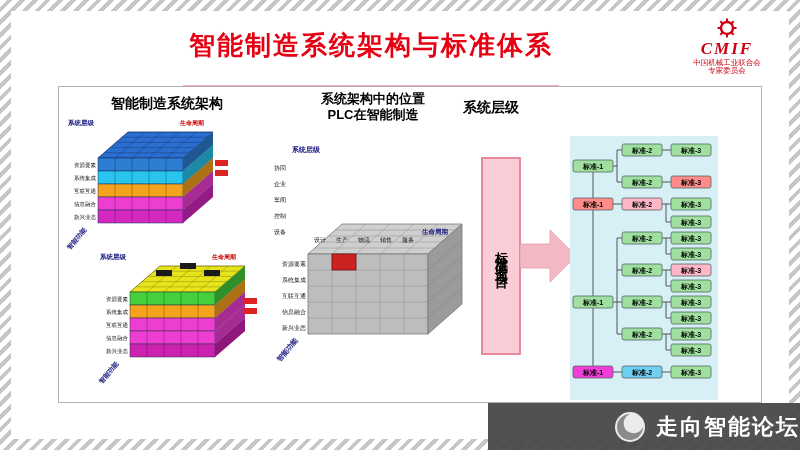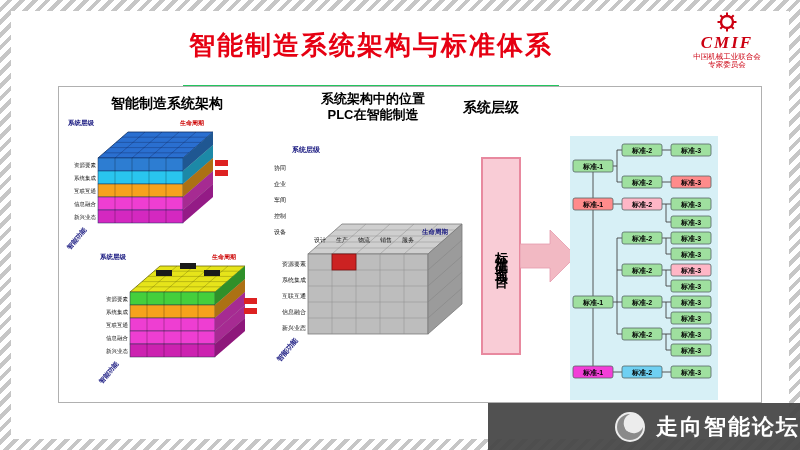--- a/index.html
+++ b/index.html
@@ -4,23 +4,23 @@
 <style>
   *{margin:0;padding:0;box-sizing:border-box}
   html,body{width:800px;height:450px}
   body{position:relative;overflow:hidden;font-family:"Liberation Sans",sans-serif;
        background:repeating-linear-gradient(135deg,#ffffff 0 5px,#c6c6c6 5px 9px)}
   .page{position:absolute;inset:11px;background:#fff}
   .abs{position:absolute}
 
   .title-wrap{position:absolute;left:40px;top:17px;width:640px;text-align:center}
   .title{display:inline-block;font-size:26px;font-weight:bold;color:#e60012;letter-spacing:2px;
-         border-bottom:3px solid #22c55e;padding:0 6px 22px}
-
-  .logo{position:absolute;right:4px;top:0;width:116px;text-align:center;color:#cc0011;line-height:1.15}
+         border-bottom:3px solid #f9a8d4;padding:0 6px 22px}
+
+  .logo{position:absolute;right:4px;top:6px;width:116px;text-align:center;color:#cc0011;line-height:1.15}
   .logo .brand{font-family:"Liberation Serif",serif;font-style:italic;font-weight:bold;font-size:17px;letter-spacing:2px}
   .logo .org,.logo .sub{font-size:7.5px;font-weight:normal}
 
   .content-box{position:absolute;left:47px;top:75px;width:704px;height:317px;border:1px solid #b0b0b0;background:#fff}
 
   .sec-title{position:absolute;font-weight:bold;color:#000000;font-size:14px;white-space:nowrap}
   .plc-title{position:absolute;left:277px;top:80px;width:170px;text-align:center;font-weight:bold;font-size:13px;line-height:1.25}
 
   .research-box{position:absolute;left:470px;top:146px;width:40px;height:198px;background:#f9ccd6;
                 border:2px solid #e8899f;display:flex;align-items:center;justify-content:center}

